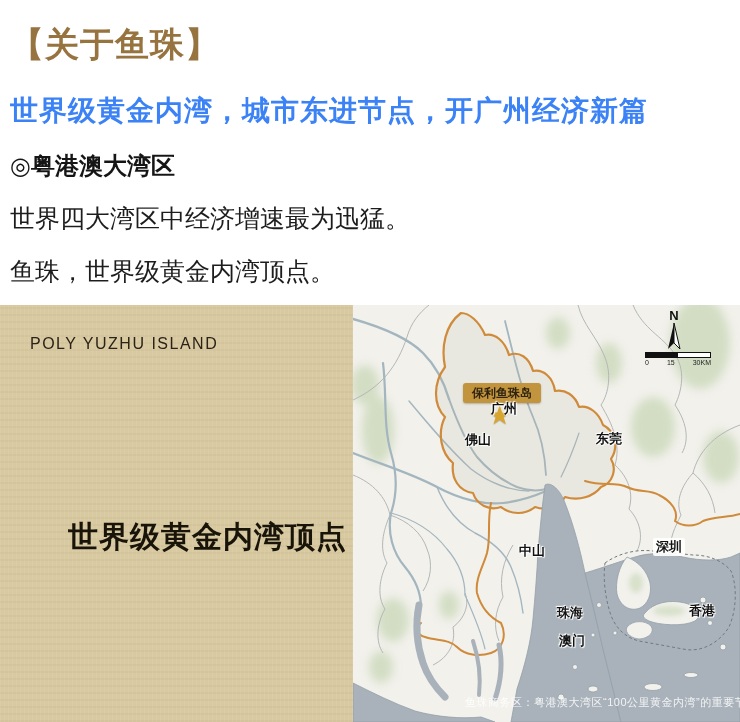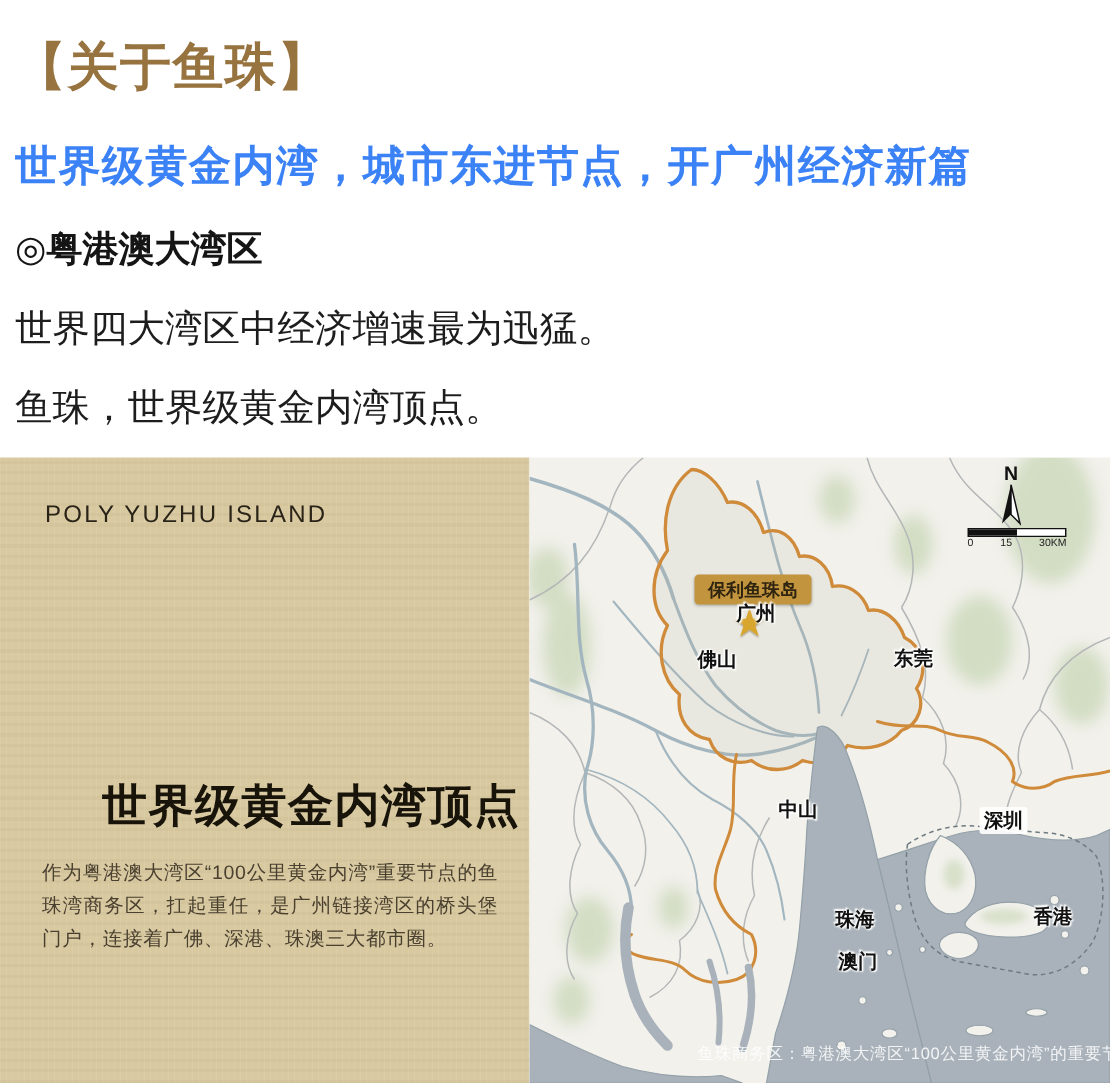--- a/index.html
+++ b/index.html
@@ -60,21 +60,20 @@
     <div class="title">【关于鱼珠】</div>
     <div class="subtitle">世界级黄金内湾，城市东进节点，开广州经济新篇</div>
     <div class="intro-label">◎粤港澳大湾区</div>
     <div class="intro-line">世界四大湾区中经济增速最为迅猛。</div>
     <div class="intro-line">鱼珠，世界级黄金内湾顶点。</div>
   </div>
 
   <div class="panel">
     <div class="brand">POLY YUZHU ISLAND</div>
     <div class="panel-heading">世界级黄金内湾顶点</div>
-    <div class="panel-body">作为粤港澳大湾区“100公里黄金内湾”重要节点的鱼珠湾商务区，扛起重任，是广州链接湾区的桥头堡门户，连接着广佛、深港、珠澳三大都市圈。</div>
   </div>
 
   <div class="map">
     <svg class="base" viewBox="0 0 387 417" preserveAspectRatio="none">
       <defs>
         <filter id="blur6" x="-50%" y="-50%" width="200%" height="200%">
             <feGaussianBlur stdDeviation="5"></feGaussianBlur>
           </filter>
         <filter id="blur3" x="-50%" y="-50%" width="200%" height="200%">
             <feGaussianBlur stdDeviation="2.5"></feGaussianBlur>
@@ -175,21 +174,21 @@
                C384,280 384,304 376,322 C366,338 348,348 330,344 L286,336
                C270,332 260,320 256,304 C252,290 250,272 252,258 Z" fill="none" stroke="#6e7a80" stroke-width="1" stroke-dasharray="3,2.5"></path>
     </svg>
 
     <div class="badge">保利鱼珠岛</div>
     <span class="star">★</span>
 
     <span class="city" style="left:102px;top:95px;">广州</span>
     <span class="city" style="left:76px;top:126px;">佛山</span>
     <span class="city" style="left:207px;top:125px;">东莞</span>
-    <span class="city" style="left:130px;top:226px;">中山</span>
+    <span class="city" style="left:130px;top:237px;">中山</span>
     <span class="city boxed" style="left:264px;top:233px;">深圳</span>
     <span class="city" style="left:168px;top:299px;">珠海</span>
     <span class="city" style="left:170px;top:327px;">澳门</span>
     <span class="city" style="left:300px;top:297px;">香港</span>
 
     <div class="compass">
       <span class="n">N</span>
       <svg width="14" height="28" viewBox="0 0 14 28" style="margin-top:1px;">
         <polygon points="7,0 1,26 7,20" fill="#111"></polygon>
         <polygon points="7,0 13,26 7,20" fill="#fff" stroke="#111" stroke-width="1"></polygon>

